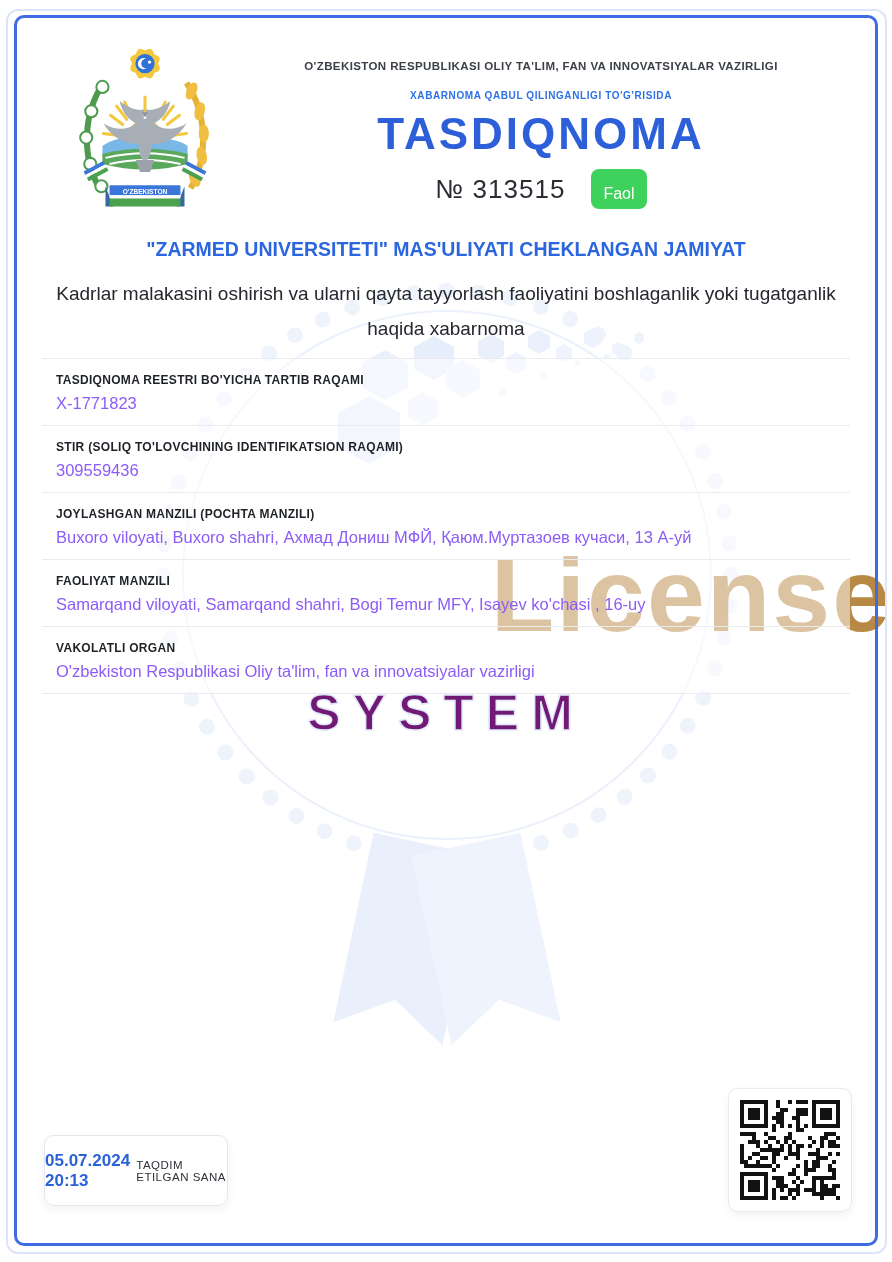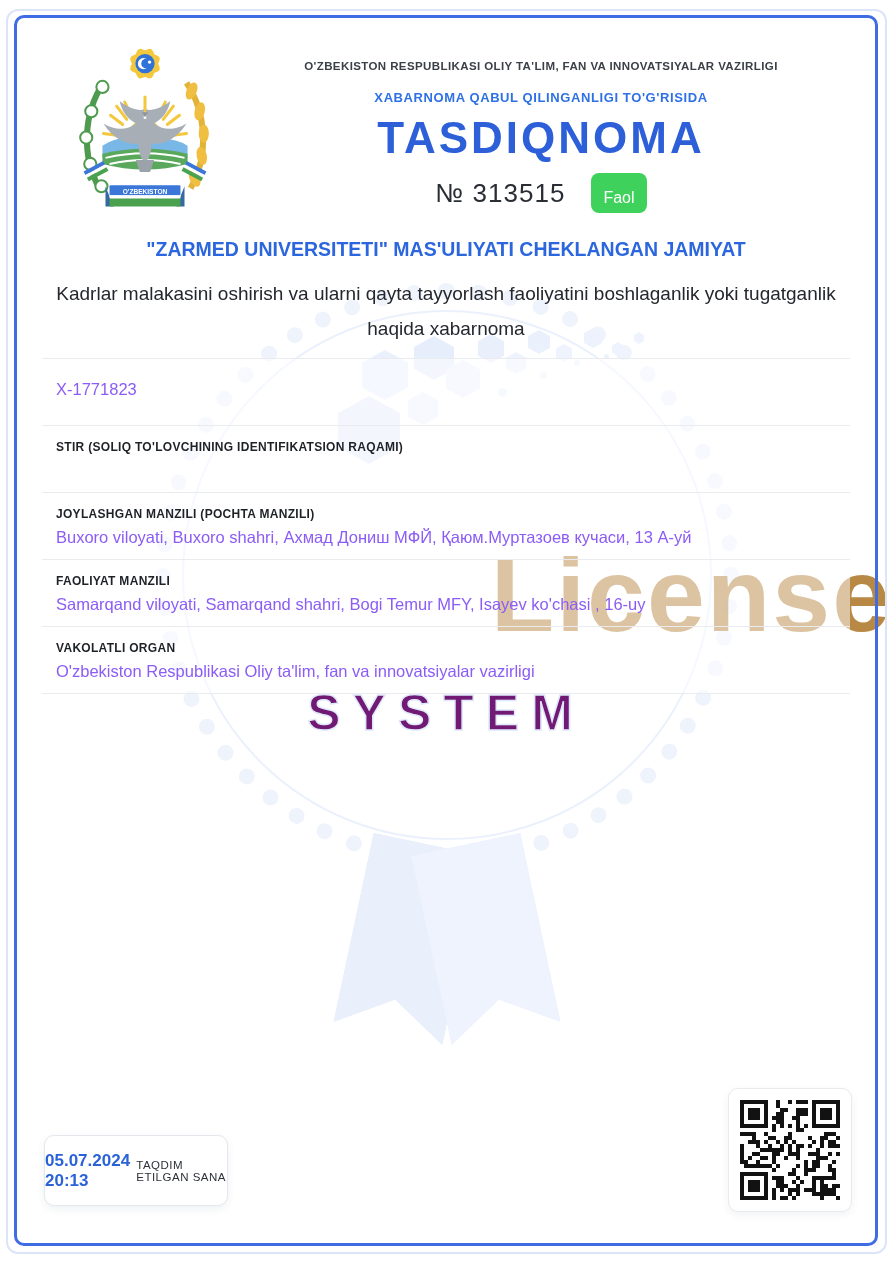--- a/index.html
+++ b/index.html
@@ -21,21 +21,21 @@
   .wm-license { position:absolute; left:16px; right:0; top:536px; text-align:right; font-size:104px; font-weight:700; letter-spacing:2px; color:#a16207; opacity:.75; }
   .wm-system  { position:absolute; left:0; right:0; top:684px; text-align:center; font-size:50px; font-weight:700; letter-spacing:12px; color:#701a75; -webkit-text-stroke:1.5px #e0e9f9; }
 
   .content { position:relative; z-index:1; }
 
   
   .header { position:absolute; top:46px; left:40px; right:40px; display:flex; align-items:flex-start; }
   .emblem-wrap { width:210px; display:flex; justify-content:center; flex:0 0 auto; }
   .header-text { flex:1; text-align:center; padding-top:14px; padding-right:20px; }
   .ministry { font-size:11.5px; font-weight:700; letter-spacing:.4px; color:#3b4048; }
-  .subtitle { margin-top:18px; font-size:13px; font-weight:600; letter-spacing:.6px; color:#2e71e5; }
+  .subtitle { margin-top:18px; font-size:10px; font-weight:600; letter-spacing:.6px; color:#2e71e5; }
   .doc-title { margin-top:8px; font-size:44px; font-weight:800; letter-spacing:3px; color:#2c5fd8; }
   .number-line { margin-top:10px; display:flex; justify-content:center; align-items:center; gap:26px; }
   .doc-number { font-size:26px; color:#2a2e34; letter-spacing:1px; }
   .status-badge { background:#3ed15b; color:#fff; font-size:16px; padding:16px 12px 6px; border-radius:8px; }
 
   
   .org-name { position:absolute; top:238px; left:30px; right:30px; text-align:center; font-size:19.5px; font-weight:700; color:#2b66de; }
   .org-desc { position:absolute; top:276px; left:56px; right:56px; text-align:center; font-size:19px; line-height:35px; color:#24272d; }
 
   
@@ -175,24 +175,26 @@
           <span class="status-badge">Faol</span>
         </div>
       </div>
     </div>
 
     <div class="org-name">"ZARMED UNIVERSITETI" MAS'ULIYATI CHEKLANGAN JAMIYAT</div>
     <div class="org-desc">Kadrlar malakasini oshirish va ularni qayta tayyorlash faoliyatini boshlaganlik yoki tugatganlik haqida xabarnoma</div>
 
     <div class="fields">
       <div class="field-row">
+        <div class="field-label">TASDIQNOMA REESTRI BO'YICHA TARTIB RAQAMI</div>
         <div class="field-value">X-1771823</div>
       </div>
       <div class="field-row">
         <div class="field-label">STIR (SOLIQ TO'LOVCHINING IDENTIFIKATSION RAQAMI)</div>
+        <div class="field-value">309559436</div>
       </div>
       <div class="field-row">
         <div class="field-label">JOYLASHGAN MANZILI (POCHTA MANZILI)</div>
         <div class="field-value">Buxoro viloyati, Buxoro shahri, Ахмад Дониш МФЙ, Қаюм.Муртазоев кучаси, 13 А-уй</div>
       </div>
       <div class="field-row">
         <div class="field-label">FAOLIYAT MANZILI</div>
         <div class="field-value">Samarqand viloyati, Samarqand shahri, Bogi Temur MFY, Isayev ko'chasi , 16-uy</div>
       </div>
       <div class="field-row">

